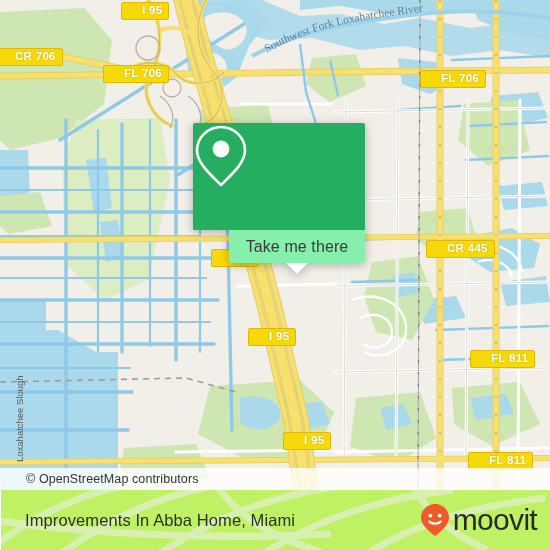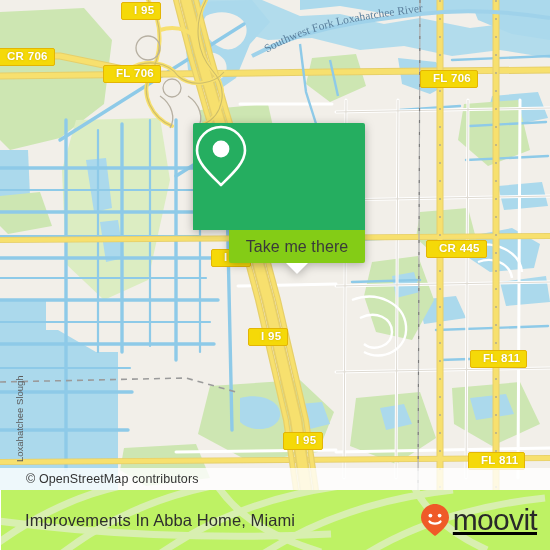--- a/index.html
+++ b/index.html
@@ -32,21 +32,21 @@
   
   .shield{
     position:absolute;
     background:#f5d908;
     border:1.6px solid #e3b505;
     border-radius:2px;
     color:#ffffff;
     font-size:11.5px;
     font-weight:bold;
     letter-spacing:.3px;
-    padding:1px 6px 2px 12px;
+    padding:1px 6px 2px 20px;
     white-space:nowrap;
     text-shadow:0 0 2px rgba(120,90,0,.35);
     z-index:12;
     line-height:13px;
   }
   .sloughlabel{
     position:absolute;
     font-size:9.5px;color:#5a5a5a;white-space:nowrap;
     transform-origin:left top;
     transform:rotate(-90deg);
@@ -59,21 +59,21 @@
     left:193px;top:123px;width:172px;
     z-index:60;
     filter:drop-shadow(0 2px 5px rgba(0,0,0,.28));
   }
   .card-top{
     height:107px;background:#25ae60;
     display:flex;align-items:center;justify-content:center;
     border-radius:2px 2px 0 0;
   }
   .card-bottom{
-    height:33px;background:#84cc16;
+    height:33px;background:#86efac;
     display:flex;align-items:center;justify-content:center;
     border-radius:0 0 2px 2px;
     position:relative;
     margin-left:36px;
   }
   .card-bottom .label{
     font-size:16px;color:#3a3a3a;letter-spacing:.1px;
   }
   .card-tail{
     position:absolute;left:50%;margin-left:-11px;bottom:-11px;
@@ -96,21 +96,21 @@
   .footer-inner{
     position:relative;z-index:3;
     width:550px;height:60px;
     display:flex;align-items:center;justify-content:space-between;
     box-sizing:border-box;
     padding:0 14px 0 24px;
   }
   .footer-title{
     font-size:16.5px;color:#2e2e2e;letter-spacing:.1px;white-space:nowrap;
   }
-  .brand{display:flex;align-items:center;gap:3px;text-decoration:underline;}
+  .brand{display:flex;align-items:center;gap:3px;}
   .brand-word{
     font-size:30px;color:#292929;letter-spacing:-0.7px;
     font-weight:normal;line-height:30px;
   }
 </style>
 </head>
 <body>
 
 <div id="page">
 

